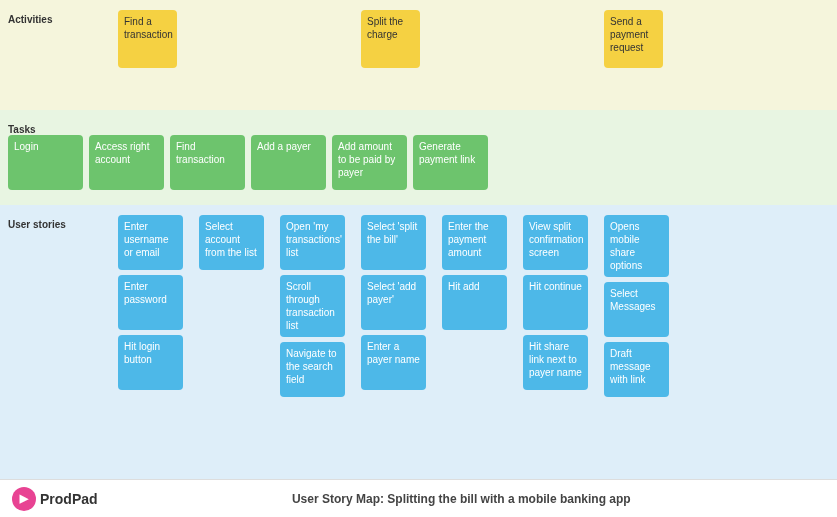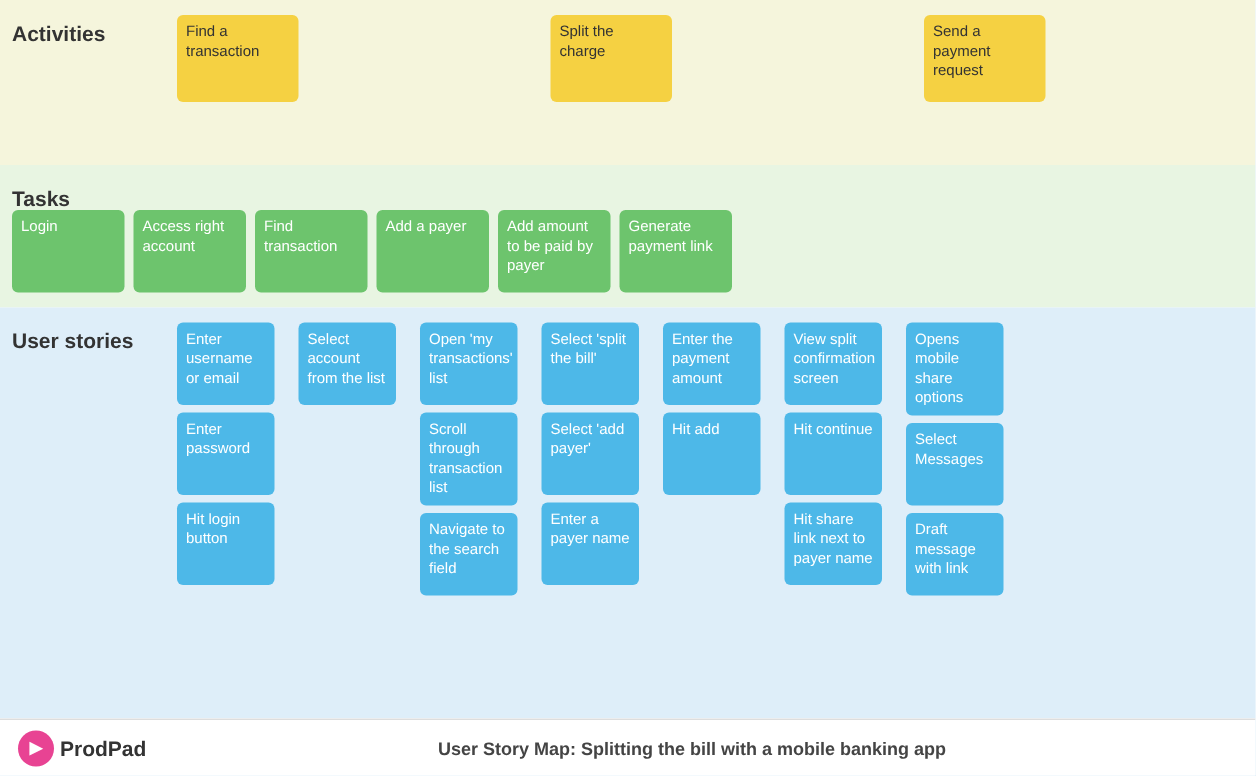--- a/index.html
+++ b/index.html
@@ -36,21 +36,21 @@
       min-height: 95px;
       flex-direction: column;
     }
 
     .section-user-stories {
       background: #deeef9;
       flex: 1;
     }
 
     .section-label {
-      font-size: 14px;
+      font-size: 10px;
       font-weight: bold;
       color: #333;
       min-width: 110px;
       padding-top: 4px;
       flex-shrink: 0;
     }
 
     .cards-row {
       display: flex;
       flex-wrap: nowrap;
@@ -72,21 +72,21 @@
       font-size: 10px;
       line-height: 1.3;
       display: flex;
       align-items: flex-start;
       color: #333;
     }
 
     .card-yellow {
       background: #f5d142;
       min-height: 58px;
-      width: 81px;
+      width: 59px;
     }
 
     .card-green {
       background: #6dc46d;
       min-height: 55px;
       width: 75px;
       color: #fff;
     }
 
     .card-blue {

